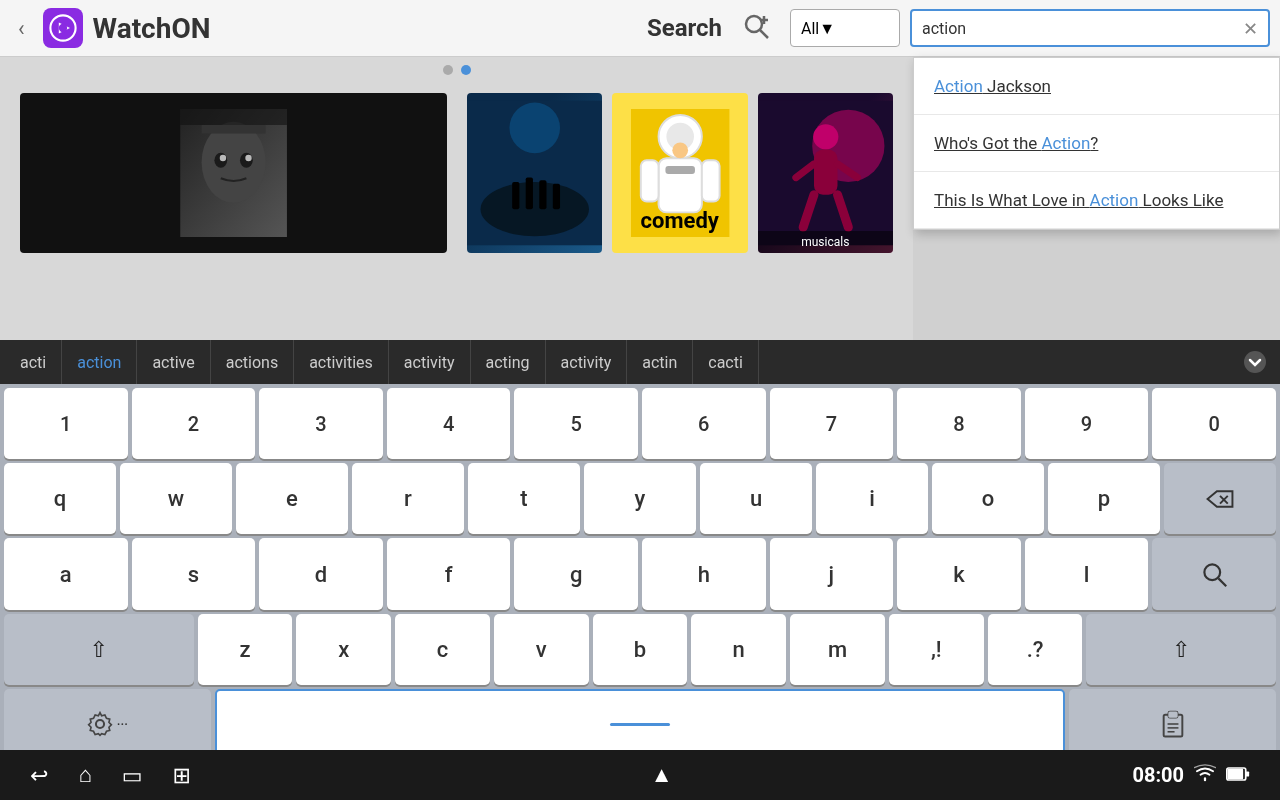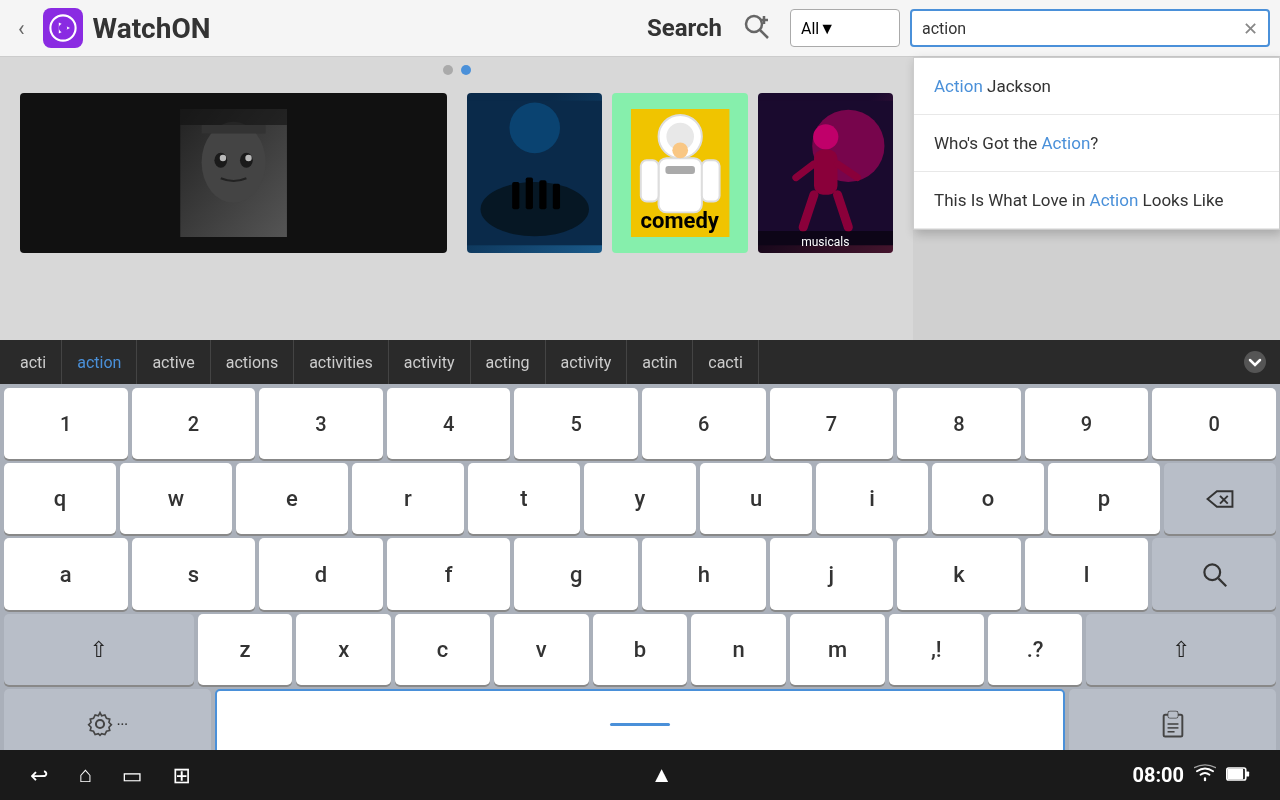--- a/index.html
+++ b/index.html
@@ -103,20 +103,21 @@
       border: 1px solid #ccc;
       z-index: 200;
       box-shadow: 2px 4px 10px rgba(0,0,0,0.2);
     }
     .autocomplete-item {
       padding: 18px 20px;
       font-size: 17px;
       color: #333;
       border-bottom: 1px solid #e8e8e8;
       cursor: pointer;
+      text-decoration: underline;
     }
     .autocomplete-item .highlight { color: #4a90d9; }
 
     
     #main-content {
       position: absolute;
       top: 57px;
       left: 0;
       right: 367px;
       bottom: 380px;
@@ -439,21 +440,21 @@
 
             <circle cx="75" cy="30" r="28" fill="#0a4a7a" opacity="0.8"></circle>
             <ellipse cx="75" cy="120" rx="60" ry="30" fill="#051520" opacity="0.9"></ellipse>
 
             <rect x="50" y="90" width="8" height="30" fill="#000" rx="2"></rect>
             <rect x="65" y="85" width="8" height="35" fill="#000" rx="2"></rect>
             <rect x="80" y="88" width="8" height="32" fill="#000" rx="2"></rect>
             <rect x="95" y="92" width="8" height="28" fill="#000" rx="2"></rect>
           </svg>
         </div>
-        <div class="movie-card" style="background:#86efac; position:relative; display:flex; align-items:center; justify-content:center;">
+        <div class="movie-card" style="background:#fde047; position:relative; display:flex; align-items:center; justify-content:center;">
           <span style="font-size:22px; font-weight:bold; color:black; text-align:center; padding:10px; position:absolute; bottom:10px; left:0; right:0;">comedy</span>
 
           <svg width="80%" height="80%" viewBox="0 0 100 130">
             <rect width="100" height="130" fill="#f0c400"></rect>
             <circle cx="50" cy="28" r="22" fill="white" stroke="#ddd" stroke-width="2"></circle>
             <circle cx="50" cy="28" r="14" fill="#e8e8e8"></circle>
             <rect x="28" y="50" width="44" height="55" rx="8" fill="white" stroke="#ddd" stroke-width="2"></rect>
             <rect x="35" y="58" width="30" height="8" rx="3" fill="#aaa"></rect>
             <rect x="10" y="52" width="18" height="42" rx="6" fill="white" stroke="#ddd" stroke-width="2"></rect>
             <rect x="72" y="52" width="18" height="42" rx="6" fill="white" stroke="#ddd" stroke-width="2"></rect>

